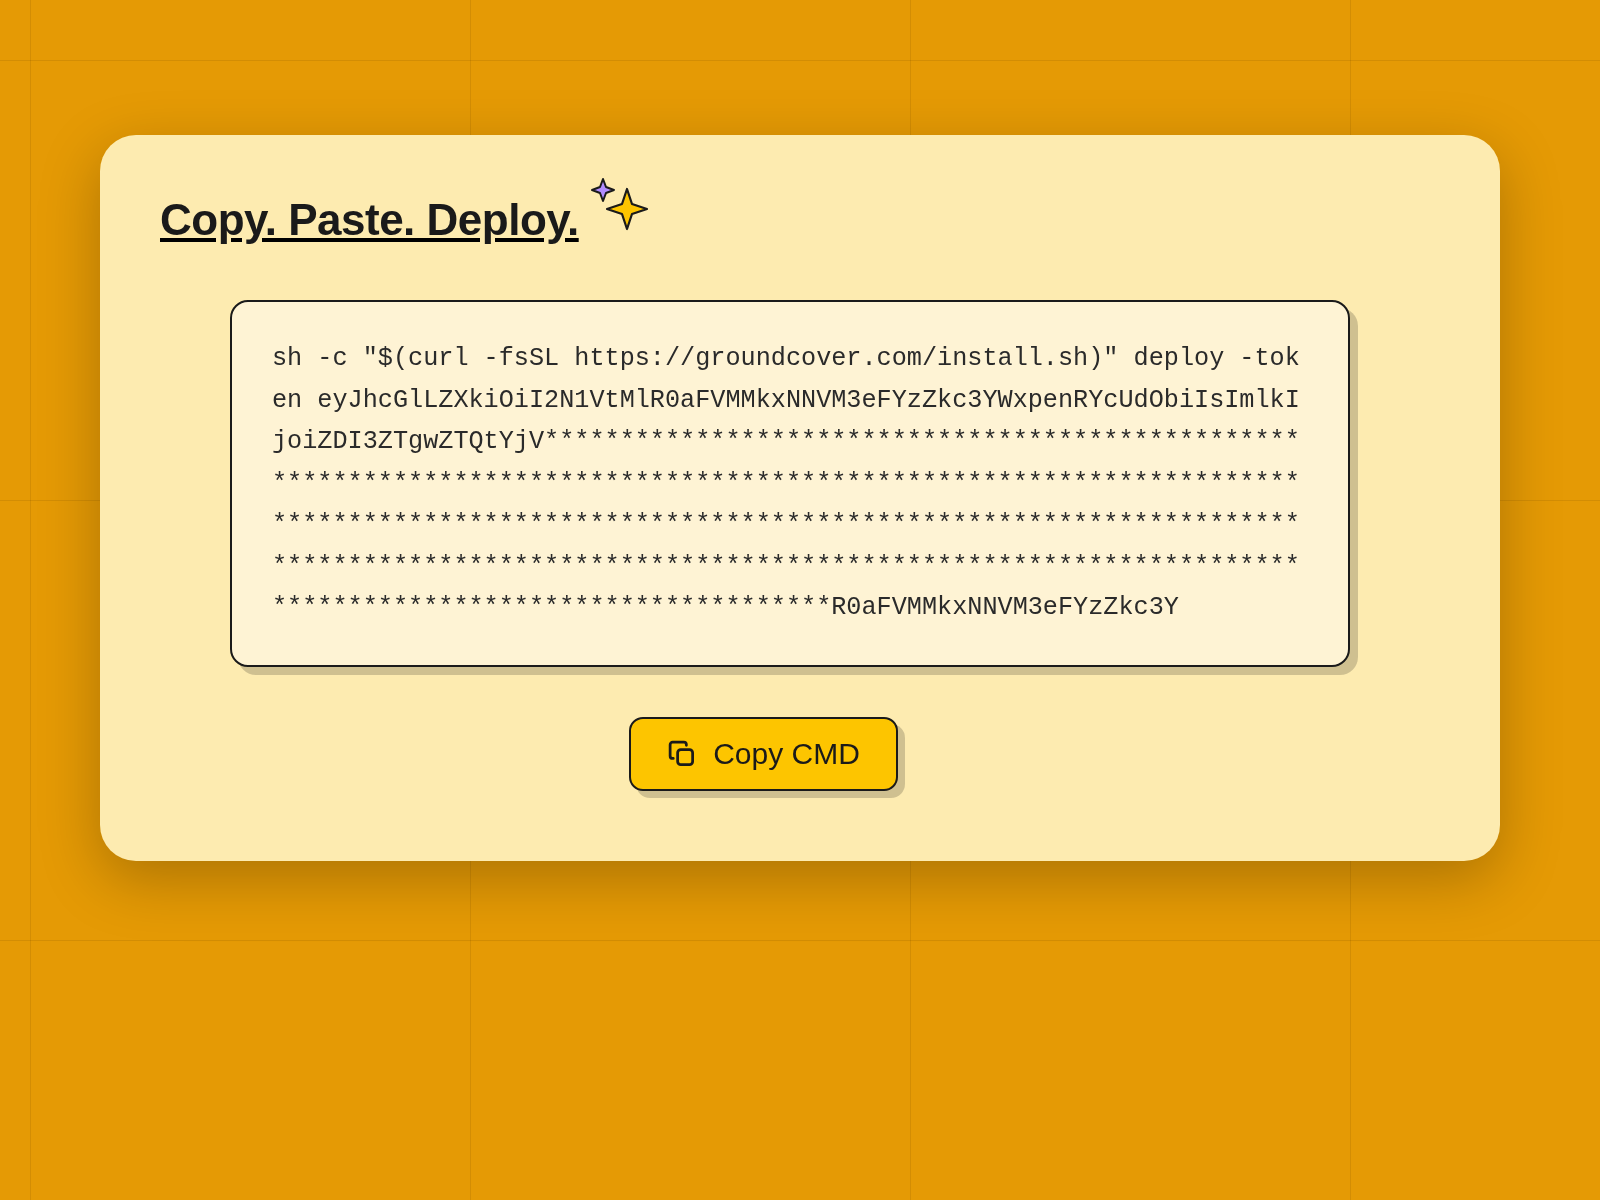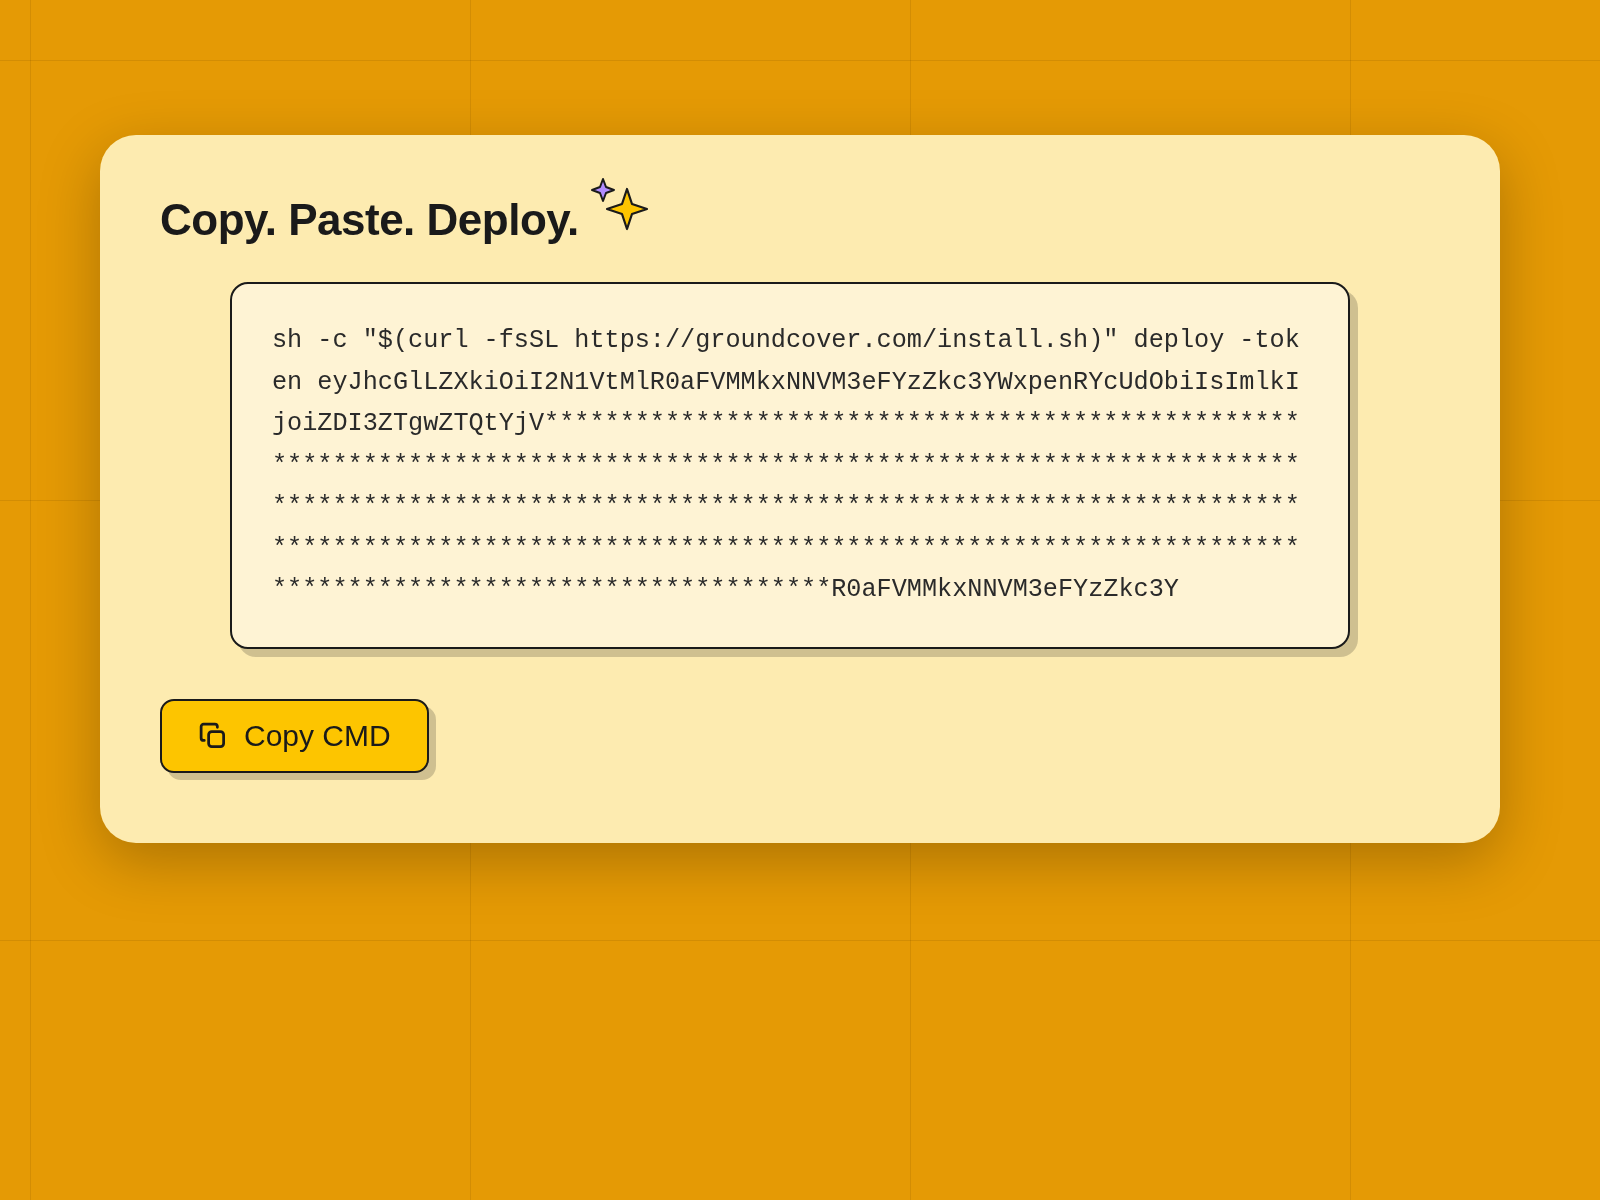--- a/index.html
+++ b/index.html
@@ -35,21 +35,22 @@
       width: 1400px;
       background: #FDEBB0;
       border-radius: 36px;
       box-shadow: 0 18px 60px rgba(0,0,0,0.25);
       padding: 60px 60px 70px 60px;
     }
     .header-row {
       display: flex;
       align-items: center;
       gap: 10px;
-      margin-bottom: 37px;
+      margin-bottom: 55px;
+      text-decoration: underline;
     }
     .title {
       font-size: 44px;
       font-weight: 800;
       color: #1a1a1a;
       letter-spacing: -0.5px;
     }
     .sparkles {
       position: relative;
       width: 70px;
@@ -68,21 +69,21 @@
     .code-text {
       font-family: "SF Mono", Menlo, Consolas, "Liberation Mono", monospace;
       font-size: 25.2px;
       line-height: 1.65;
       color: #2a2a2a;
       word-break: break-all;
       white-space: normal;
     }
     .button-row {
       display: flex;
-      justify-content: flex-start;
+      justify-content: center;
       margin-top: 50px;
       margin-right: 73px;
     }
     .copy-button {
       background: #FDC500;
       border: 2.5px solid #1a1a1a;
       border-radius: 14px;
       padding: 18px 36px;
       font-size: 30px;
       font-weight: 500;

